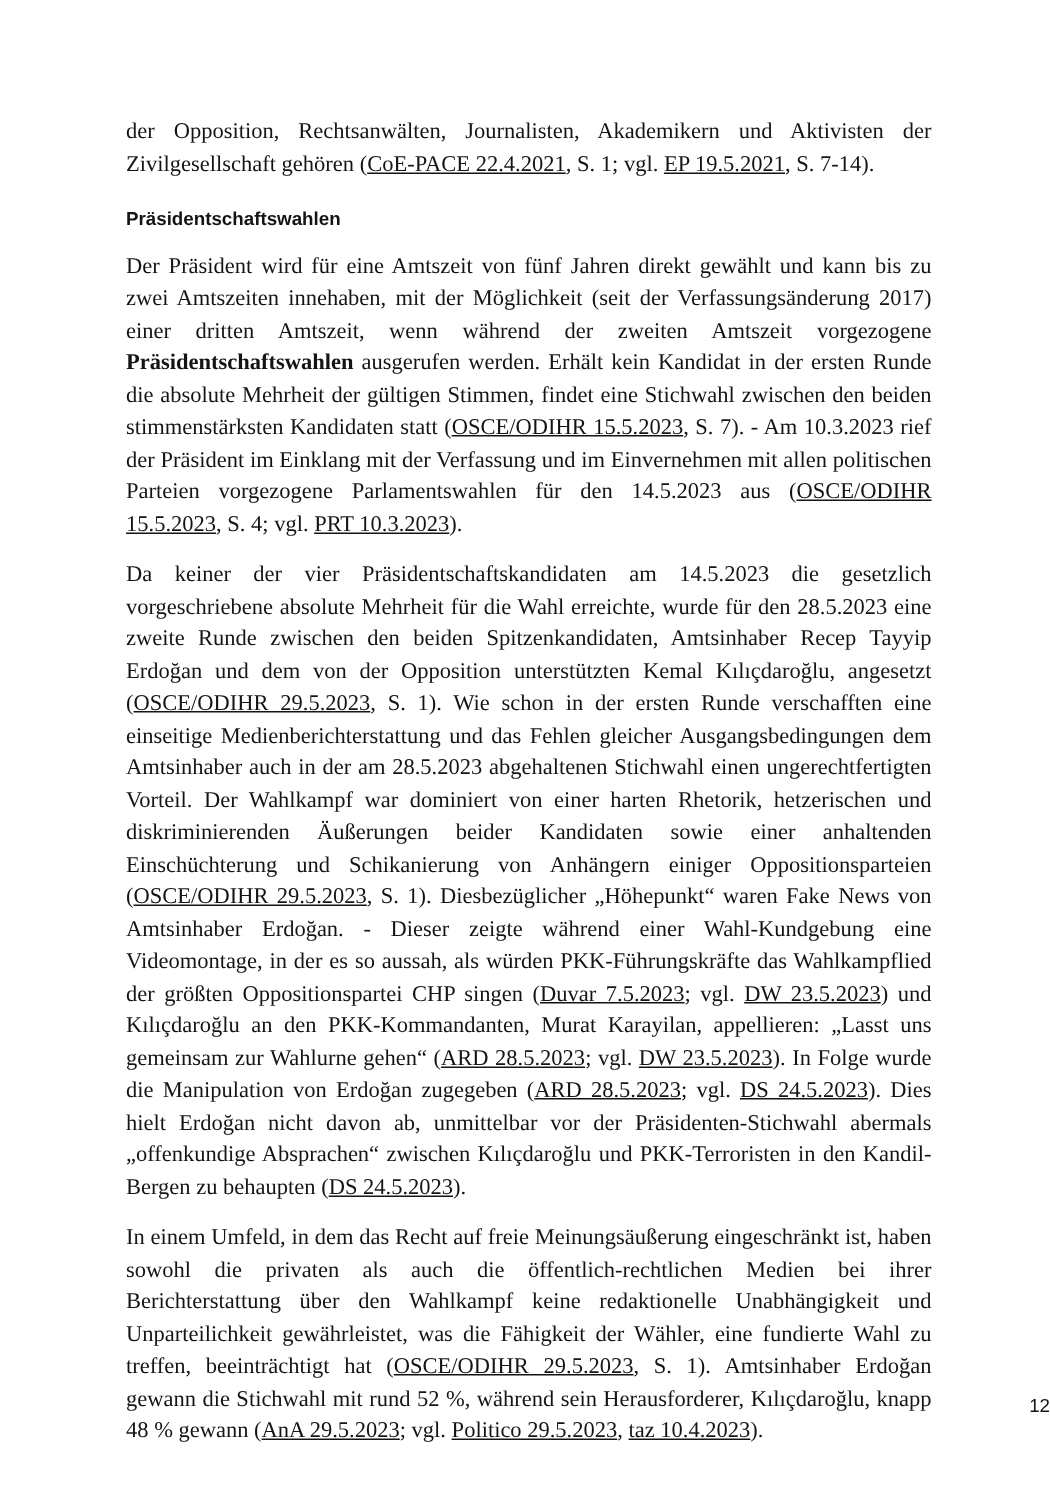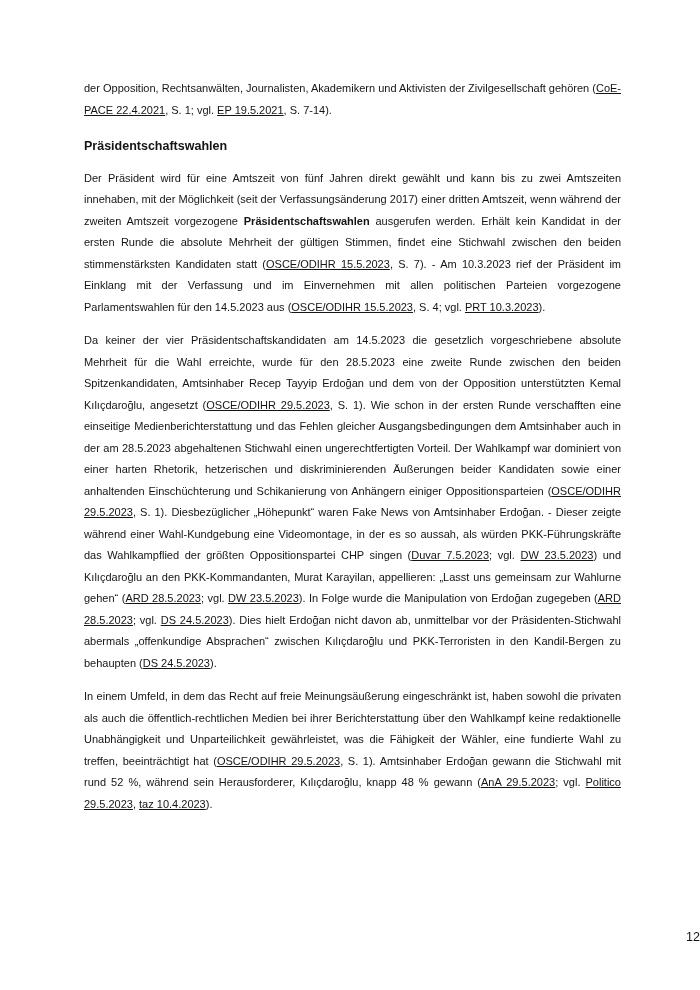--- a/index.html
+++ b/index.html
@@ -15,24 +15,25 @@
     font-family: "Liberation Sans", sans-serif;
     color: #141414;
   }
   .page-content {
     position: absolute;
     top: 78px;
     left: 84px;
     width: 537px;
   }
   .para {
-    font-size: 11px;
+    font-size: 15px;
     line-height: 21.5px;
     text-align: justify;
     margin: 0 0 12px 0;
+    font-family: Liberation Serif, serif;
   }
   .heading {
     font-size: 12.5px;
     line-height: 21.5px;
     font-weight: bold;
     margin: 15px 0 10px 0;
   }
   .cite-link {
     color: inherit;
     text-decoration: underline;

